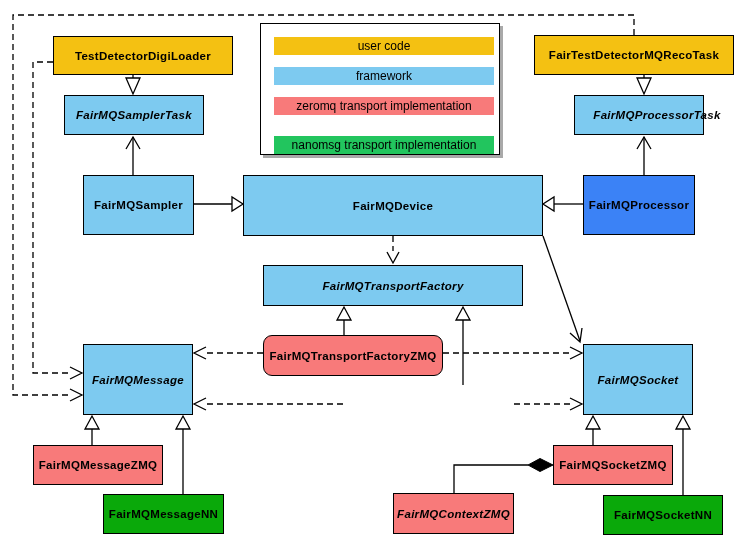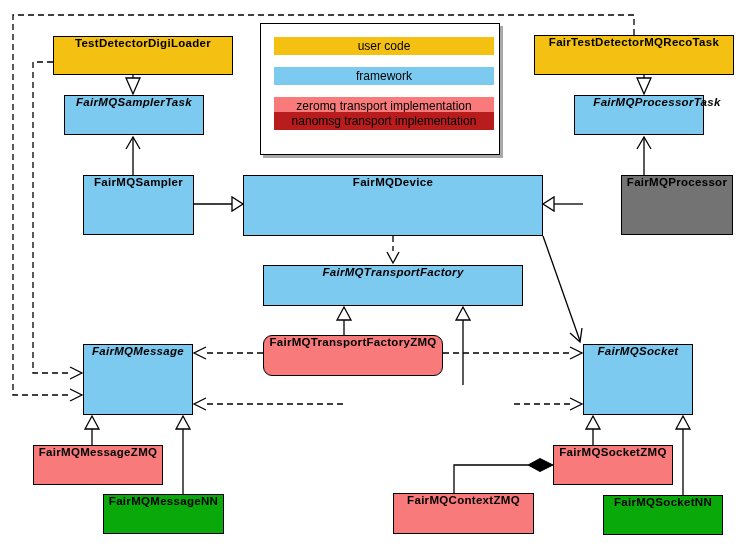--- a/index.html
+++ b/index.html
@@ -1,19 +1,19 @@
 <!DOCTYPE html>
 <html><head>
 <meta charset="utf-8">
 <style>
   html,body{margin:0;padding:0;background:#ffffff;}
   .canvas{position:relative;width:748px;height:549px;background:#ffffff;
           font-family:"Liberation Sans",sans-serif;overflow:hidden;}
   .node{position:absolute;box-sizing:border-box;border:1.4px solid #000;
-        display:flex;align-items:flex-start;justify-content:center;text-align:center;
+        display:flex;align-items:center;justify-content:center;text-align:center;
         font-weight:bold;font-size:11.5px;letter-spacing:0.3px;color:#000;white-space:nowrap;}
   .node.abstract{font-style:italic;}
   .legend{position:absolute;left:260px;top:23px;width:240px;height:132px;background:#fff;
           border:1.6px solid #000;box-sizing:border-box;box-shadow:3px 3px 0 #a9a9a9;}
   .legend-item{position:absolute;left:13px;width:220px;height:18px;
                display:flex;align-items:center;justify-content:center;
                font-size:12px;color:#000;}
   svg.wires{position:absolute;left:0;top:0;pointer-events:none;}
   .s{stroke:#000;stroke-width:1.3;fill:none;}
   .dash{stroke:#000;stroke-width:1.3;fill:none;stroke-dasharray:6 4;}
@@ -137,21 +137,21 @@
   <div class="legend">
     <div class="legend-item" style="top: 13px; background-color: rgb(244, 193, 18);">
       <span>user code</span>
     </div>
     <div class="legend-item" style="top: 43px; background-color: rgb(125, 202, 240);">
       <span>framework</span>
     </div>
     <div class="legend-item" style="top: 73px; background-color: rgb(248, 122, 122);">
       <span>zeromq transport implementation</span>
     </div>
-    <div class="legend-item" style="top: 88px; background-color: #b91c1c;">
+    <div class="legend-item" style="top: 112px; background-color: #22c55e;">
       <span>nanomsg transport implementation</span>
     </div>
   </div>
 
   <div class="node" style="left: 53px; top: 36px; width: 180px; height: 39px; background-color: rgb(244, 193, 18);">
     <span>TestDetectorDigiLoader</span>
   </div>
   <div class="node" style="left: 534px; top: 35px; width: 200px; height: 40px; background-color: rgb(244, 193, 18);">
     <span>FairTestDetectorMQRecoTask</span>
   </div>
@@ -160,42 +160,42 @@
   </div>
   <div class="node abstract" style="left: 574px; top: 95px; width: 130px; height: 40px; background-color: rgb(125, 202, 240); padding-left: 36px;">
     <span>FairMQProcessorTask</span>
   </div>
   <div class="node" style="left: 83px; top: 175px; width: 111px; height: 60px; background-color: rgb(125, 202, 240);">
     <span>FairMQSampler</span>
   </div>
   <div class="node" style="left: 243px; top: 175px; width: 300px; height: 61px; background-color: rgb(125, 202, 240);">
     <span>FairMQDevice</span>
   </div>
-  <div class="node" style="left: 583px; top: 175px; width: 112px; height: 60px; background-color: #737373; margin-left: 38px;">
+  <div class="node" style="left: 583px; top: 175px; width: 112px; height: 60px; background-color: #3b82f6;">
     <span>FairMQProcessor</span>
   </div>
   <div class="node abstract" style="left: 263px; top: 265px; width: 260px; height: 41px; background-color: rgb(125, 202, 240);">
     <span>FairMQTransportFactory</span>
   </div>
   <div class="node" style="left: 263px; top: 335px; width: 180px; height: 41px; background-color: rgb(248, 122, 122); border-radius: 9px;">
     <span>FairMQTransportFactoryZMQ</span>
   </div>
   <div class="node abstract" style="left: 83px; top: 344px; width: 110px; height: 71px; background-color: rgb(125, 202, 240);">
     <span>FairMQMessage</span>
   </div>
   <div class="node abstract" style="left: 583px; top: 344px; width: 110px; height: 71px; background-color: rgb(125, 202, 240);">
     <span>FairMQSocket</span>
   </div>
   <div class="node" style="left: 33px; top: 445px; width: 130px; height: 40px; background-color: rgb(248, 122, 122);">
     <span>FairMQMessageZMQ</span>
   </div>
   <div class="node" style="left: 103px; top: 494px; width: 121px; height: 40px; background-color: rgb(10, 169, 10);">
     <span>FairMQMessageNN</span>
   </div>
-  <div class="node" style="left: 393px; top: 493px; width: 141px; height: 41px; background-color: rgb(248, 122, 122);">
+  <div class="node" style="left: 393px; top: 493px; width: 121px; height: 41px; background-color: rgb(248, 122, 122); font-style: italic;">
     <span>FairMQContextZMQ</span>
   </div>
   <div class="node" style="left: 553px; top: 445px; width: 120px; height: 40px; background-color: rgb(248, 122, 122);">
     <span>FairMQSocketZMQ</span>
   </div>
   <div class="node" style="left: 603px; top: 495px; width: 120px; height: 40px; background-color: rgb(10, 169, 10);">
     <span>FairMQSocketNN</span>
   </div>
 
 </div>

